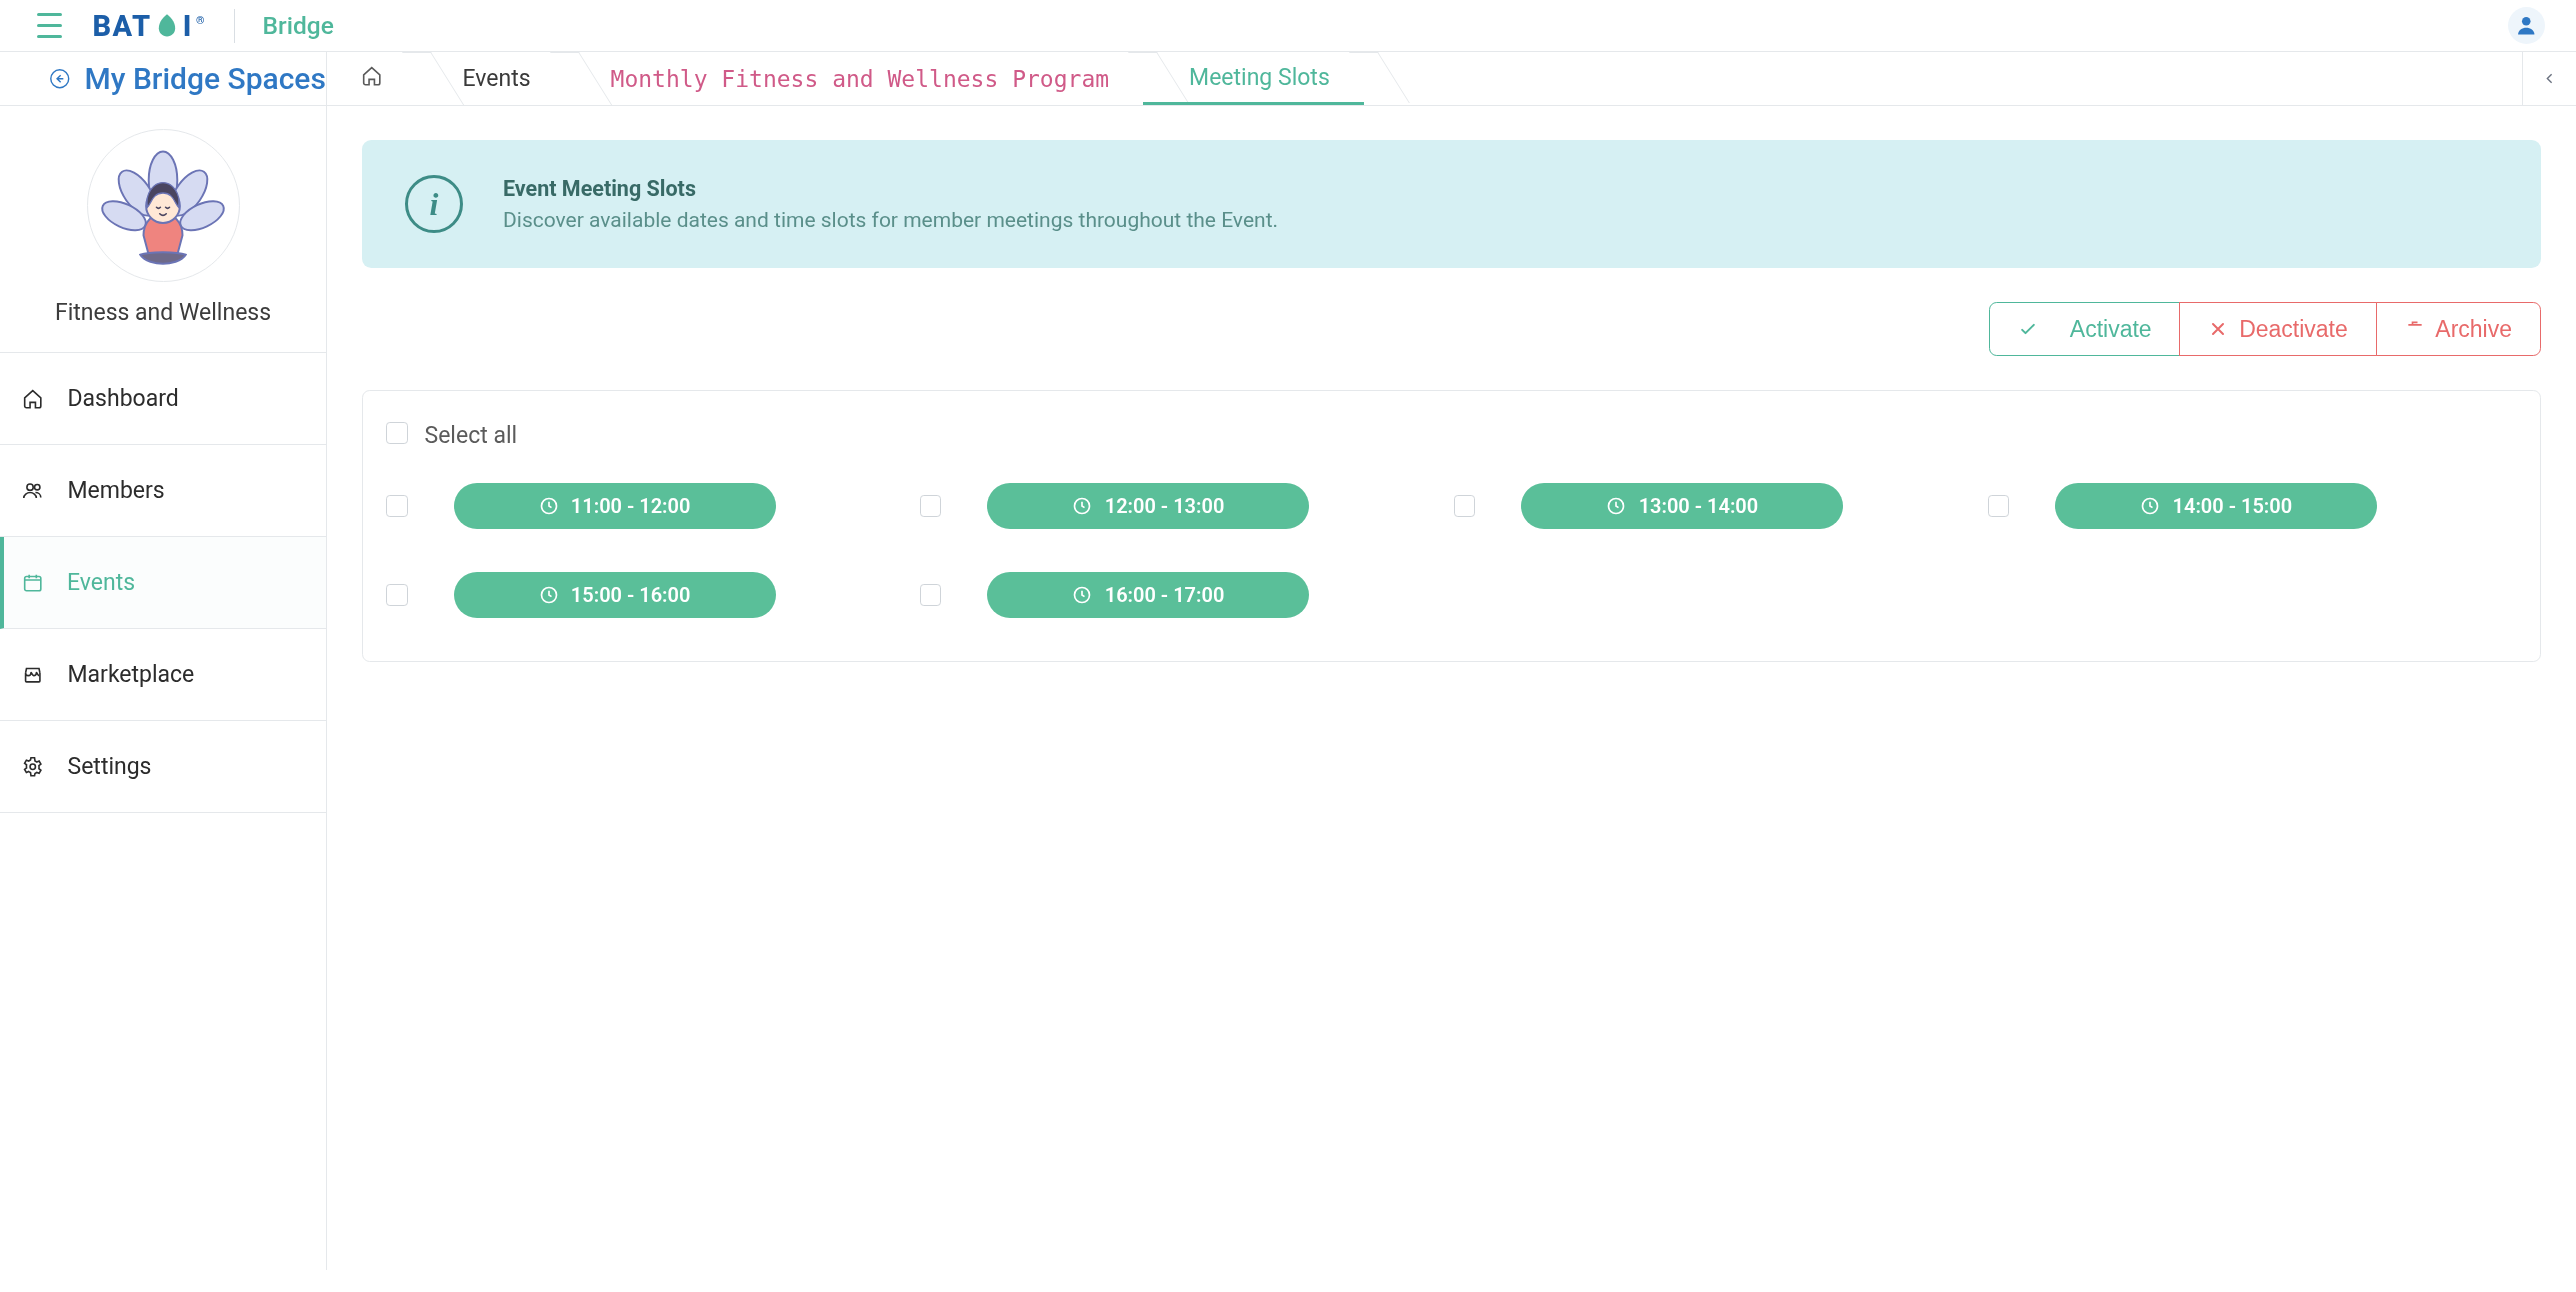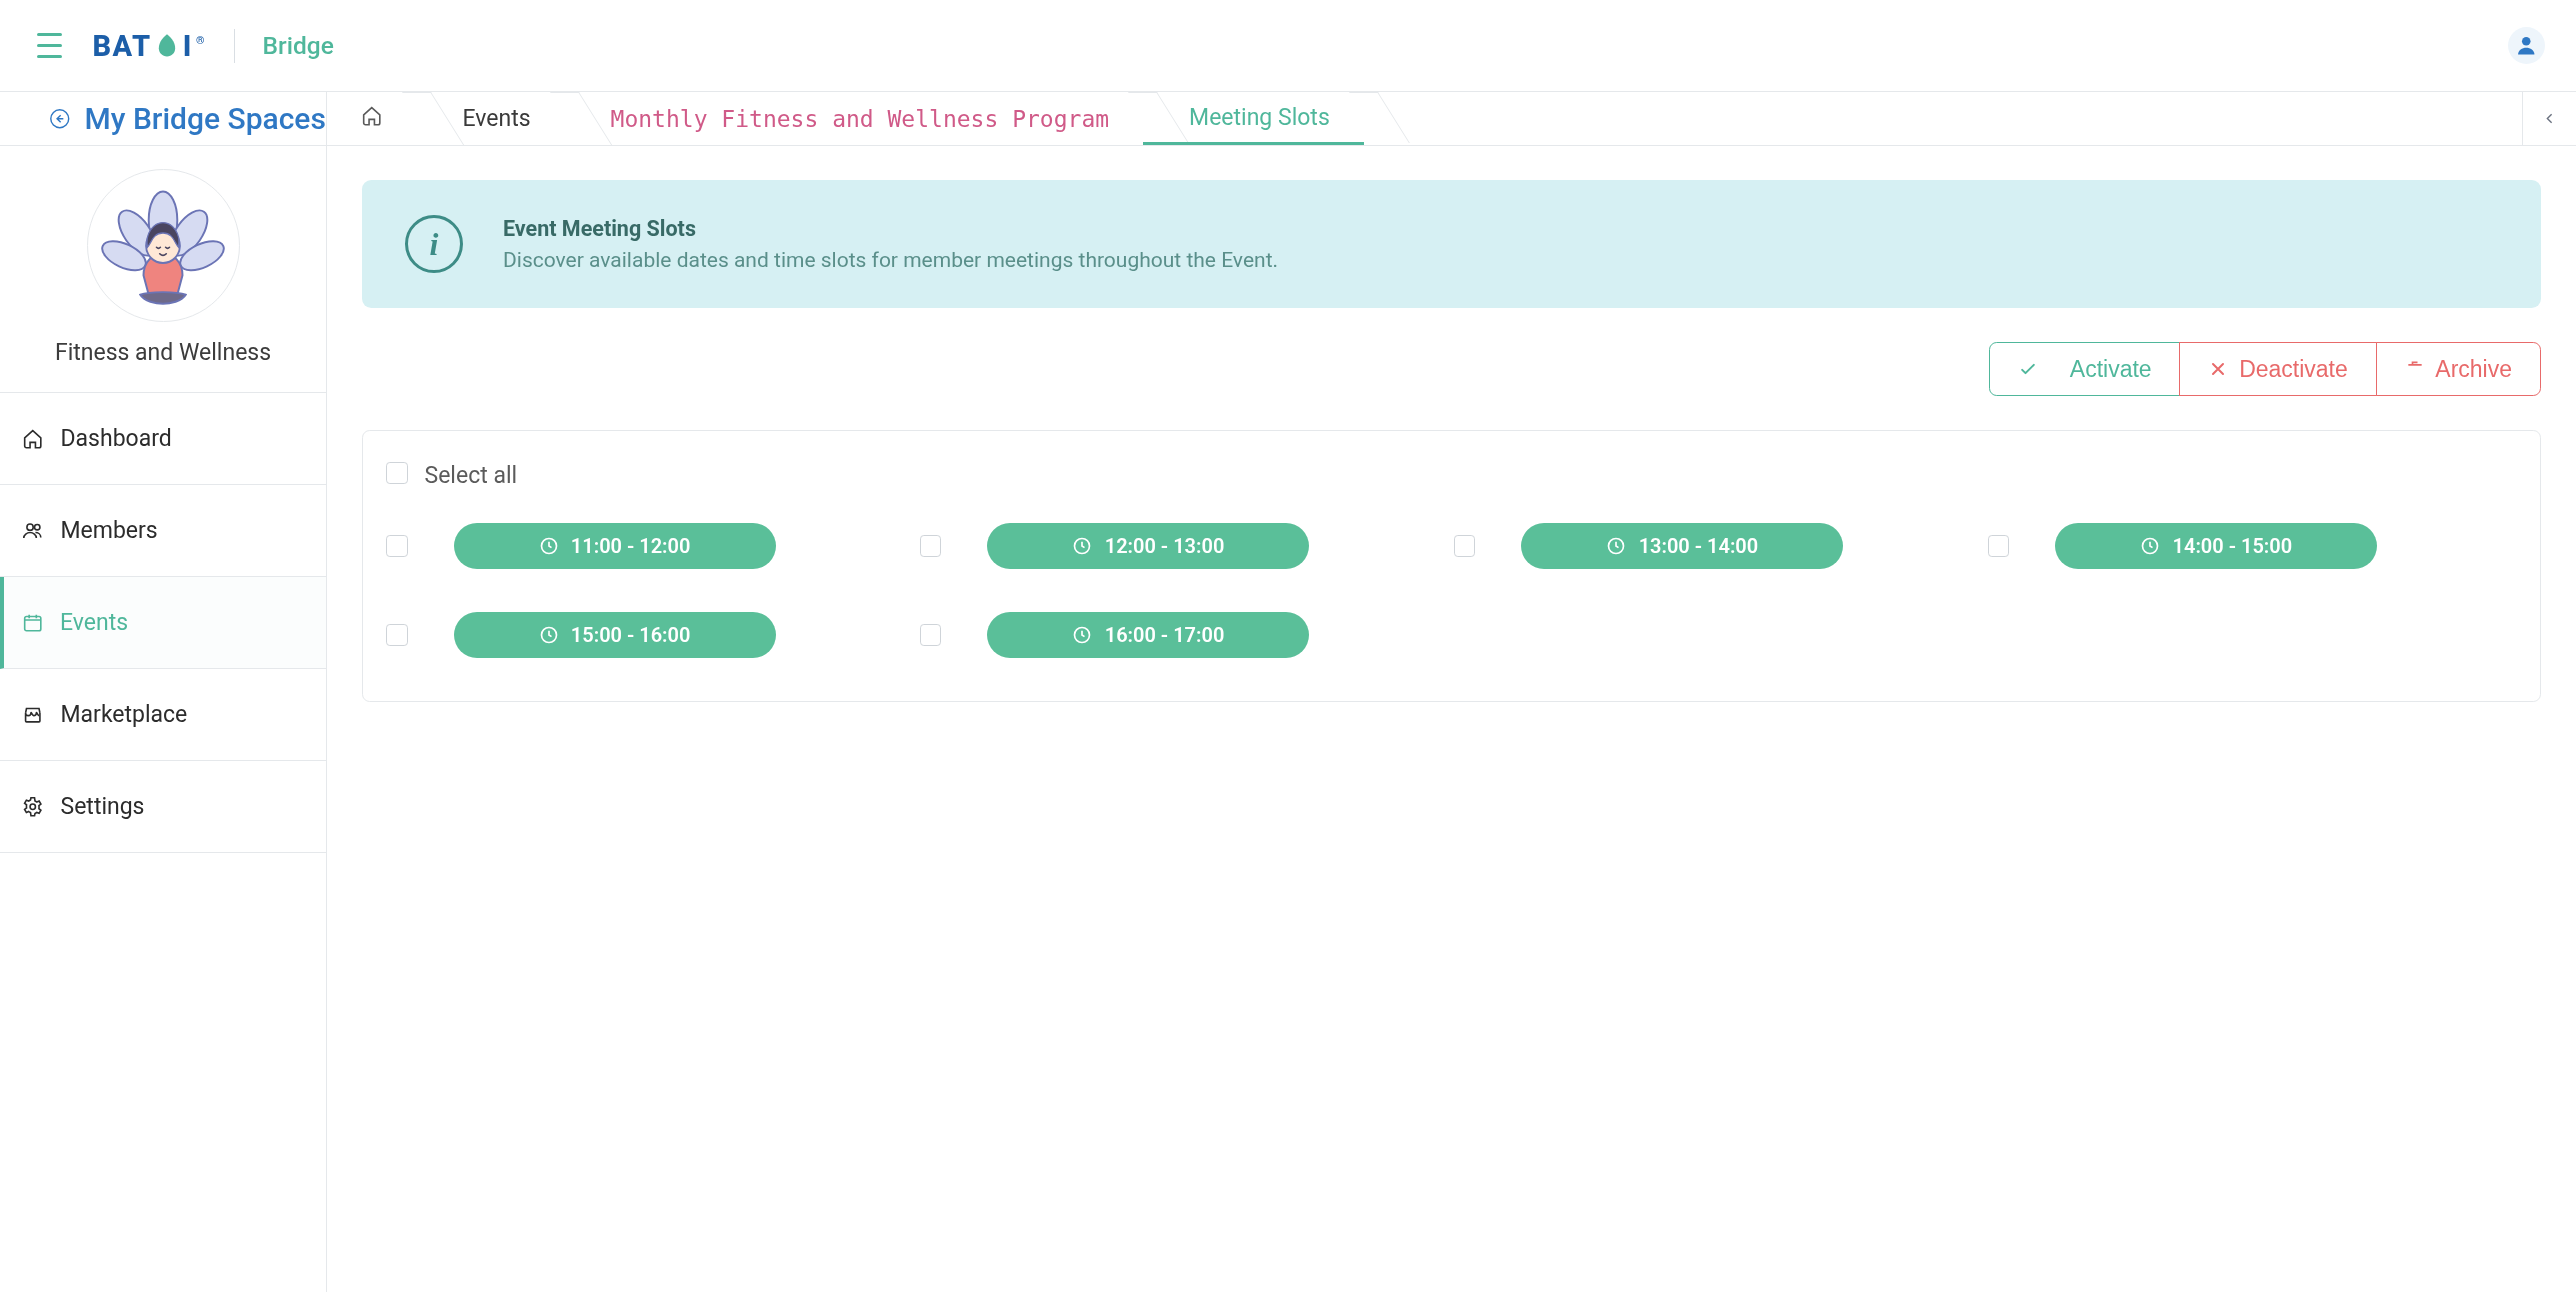--- a/index.html
+++ b/index.html
@@ -7,21 +7,21 @@
   body {
     font-family: -apple-system, BlinkMacSystemFont, "Segoe UI", Roboto, Helvetica, Arial, sans-serif;
     font-size: 21.5px;
     color: #3a3a3a;
     background: #ffffff;
     overflow: hidden;
   }
 
   
   .topbar {
-    height: 92px;
+    height: 52px;
     display: flex;
     align-items: center;
     padding: 0 31px 0 37px;
     border-bottom: 0.8px solid #e5e8eb;
   }
   .hamburger {
     width: 24.5px; height: 24.5px;
     display: flex; flex-direction: column; justify-content: space-between;
     cursor: pointer;
     margin-right: 31px;
@@ -82,21 +82,21 @@
   .space-avatar {
     width: 153px; height: 153px; border-radius: 50%;
     border: 0.8px solid #e5e8eb;
     display: flex; align-items: center; justify-content: center;
     background: #ffffff;
   }
   .space-avatar svg { width: 130px; height: 130px; }
   .space-name { margin-top: 17px; font-size: 23px; color: #3c3c3c; }
 
   .nav-item {
-    display: flex; align-items: center; gap: 16px;
+    display: flex; align-items: center; gap: 23px;
     height: 92px;
     padding-left: 21.5px;
     border-bottom: 0.8px solid #e5e8eb;
     font-size: 23px;
     color: #2c2c2c;
     cursor: pointer;
   }
   .nav-item.active {
     color: #4fb79b;
     border-left: 4.6px solid #4fb79b;

